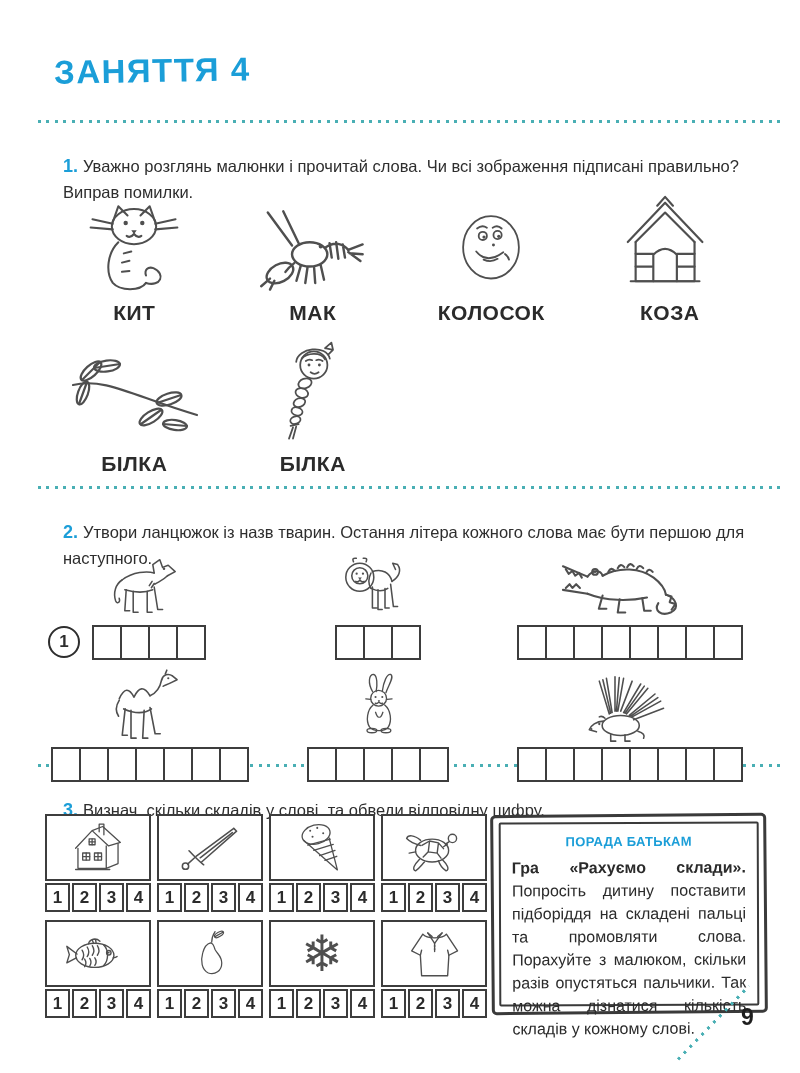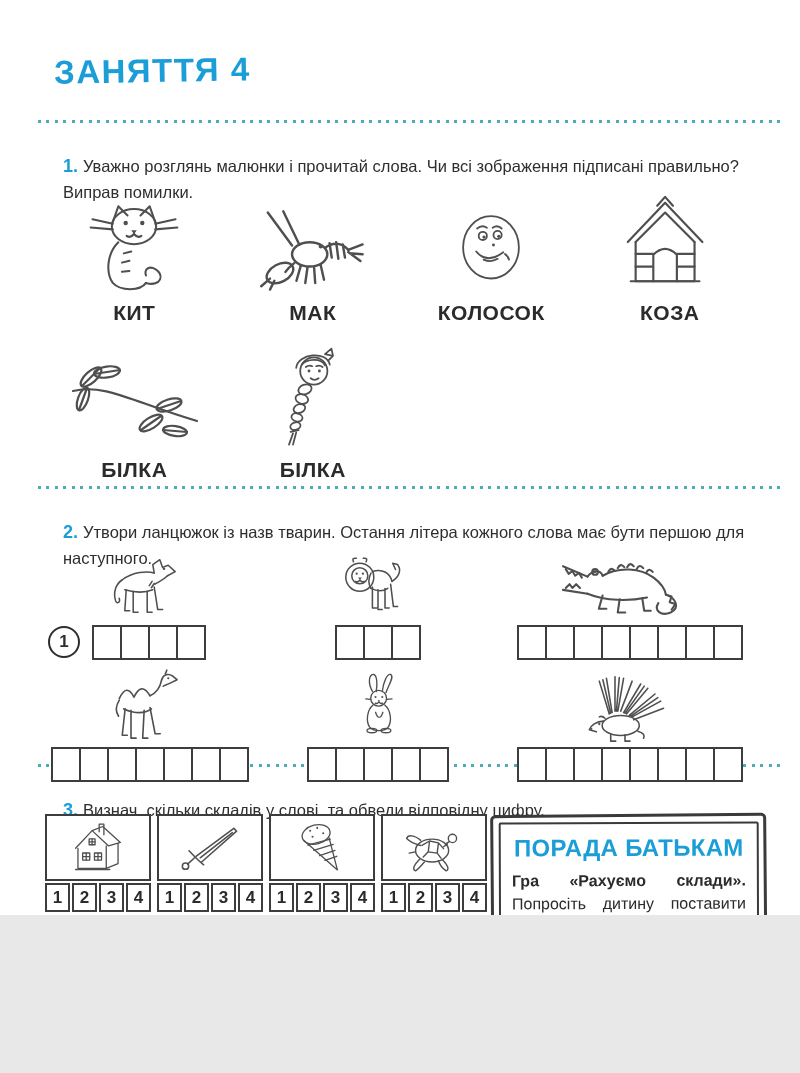--- a/index.html
+++ b/index.html
@@ -1,37 +1,37 @@
 <!DOCTYPE html>
 <html><head>
 <meta charset="utf-8">
 <style>
   html,body{margin:0;padding:0;background:#e8e8e8;}
-  .page{position:relative;width:800px;height:915px;background:#ffffff;margin:0 auto;
+  .page{position:relative;width:800px;height:1073px;background:#ffffff;margin:0 auto;
         font-family:"Liberation Sans",sans-serif;color:#2e2e2e;overflow:hidden;}
 
   .title{position:absolute;left:54px;top:52px;font-size:33px;font-weight:800;
          color:#1b9ed8;letter-spacing:1.5px;transform:rotate(-1deg);}
 
   .dotline{position:absolute;height:3px;
     background-image:repeating-linear-gradient(90deg,#49afb4 0,#49afb4 2.6px,transparent 2.6px,transparent 8.5px);}
   .dl1{left:38px;top:120px;width:748px;}
   .dl2{left:38px;top:486px;width:748px;}
   .dl3{left:38px;top:764px;width:748px;}
   .diag{position:absolute;left:678px;top:1058px;width:102px;height:3px;
     transform:rotate(-46deg);transform-origin:left center;
     background-image:repeating-linear-gradient(90deg,#49afb4 0,#49afb4 2.6px,transparent 2.6px,transparent 8.5px);}
 
   .task-p{position:absolute;left:63px;width:714px;font-size:16.5px;line-height:1.5;}
   .tp1{top:136px;} .tp2{top:502px;} .tp3{top:780px;}
   .tnum{color:#1b9ed8;font-weight:800;font-size:18px;margin-right:5px;}
 
   
   .t1{position:absolute;left:45px;top:190px;width:714px;display:grid;
-      grid-template-columns:repeat(4,1fr);row-gap:22px;}
+      grid-template-columns:repeat(4,1fr);row-gap:16px;}
   .t1-item{display:flex;flex-direction:column;align-items:center;justify-content:flex-end;}
   .t1-icon{display:flex;align-items:flex-end;justify-content:center;}
   .r1 .t1-icon{height:96px;} .r2 .t1-icon{height:104px;}
   .t1-label{margin-top:7px;font-size:21px;font-weight:700;letter-spacing:.5px;color:#2b2b2b;}
 
   
   .t2{position:absolute;left:45px;top:552px;width:715px;}
   .t2-row{display:flex;align-items:flex-end;}
   .t2-row2{margin-top:8px;}
   .t2-col{display:flex;flex-direction:column;align-items:center;justify-content:flex-end;}
@@ -49,21 +49,21 @@
   .card-img{height:63px;border:2.2px solid #3d3d3d;display:flex;align-items:center;justify-content:center;background:#fff;}
   .digits{display:flex;gap:2px;margin-top:2px;}
   .digit{flex:1;height:25px;border:2px solid #3d3d3d;display:flex;align-items:center;
          justify-content:center;font-size:17px;font-weight:600;color:#2b2b2b;background:#fff;}
 
   
   .tip{position:absolute;left:491px;top:814px;width:270px;height:194px;
        border:3px solid #3a3a3a;border-radius:5px;transform:rotate(-.5deg);background:#fff;}
   .tip-inner{position:absolute;inset:5px;border:2px solid #3a3a3a;border-radius:2px;
              padding:9px 11px;transform:rotate(.3deg);}
-  .tip-title{text-align:center;color:#1b9ed8;font-weight:800;font-size:24px;
+  .tip-title{text-align:center;color:#1b9ed8;font-weight:800;font-size:13px;
              letter-spacing:.3px;margin:1px 0 7px;}
   .tip-text{font-size:16px;line-height:1.44;text-align:justify;color:#2b2b2b;}
   .tip-lead{font-weight:700;}
 
   .pnum{position:absolute;left:741px;top:1004px;font-size:23px;font-weight:700;color:#1e1e1e;}
 
   svg.ink *{stroke:#4f4f4f;fill:none;stroke-width:2.2;stroke-linecap:round;stroke-linejoin:round;}
   svg.ink .fill{fill:#4f4f4f;stroke:none;}
   .snow{font-size:50px;line-height:1;color:#4f4f4f;}
 </style>

